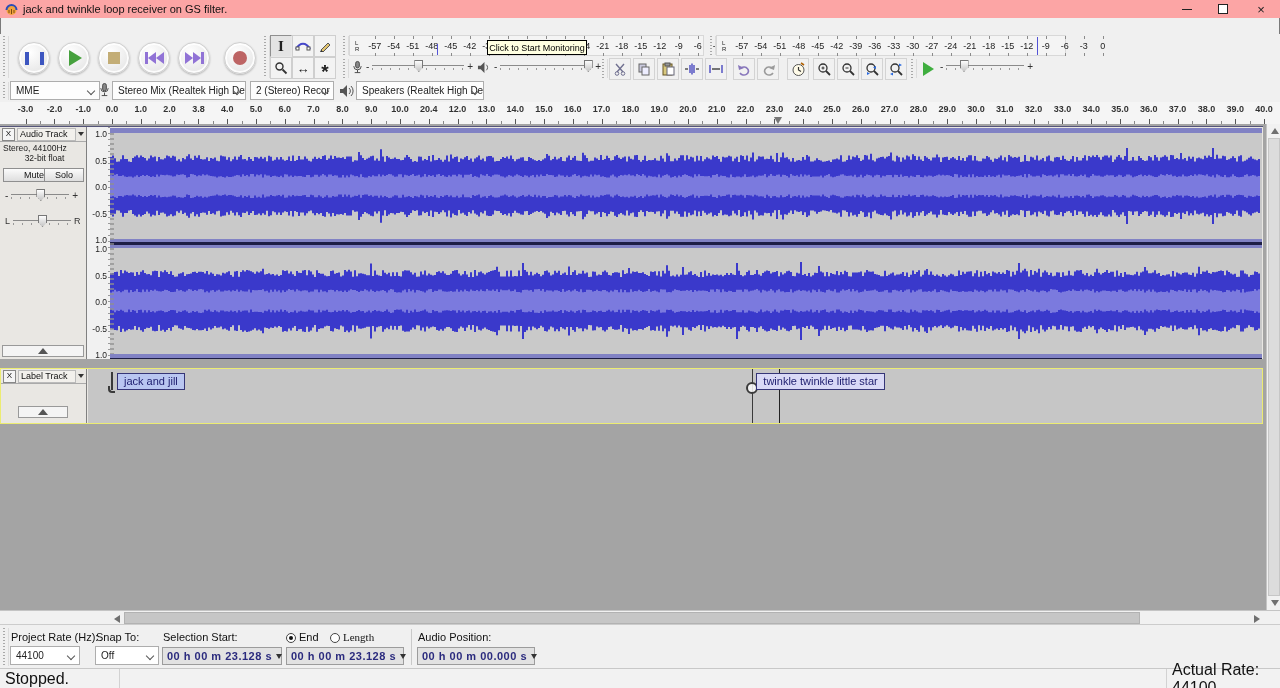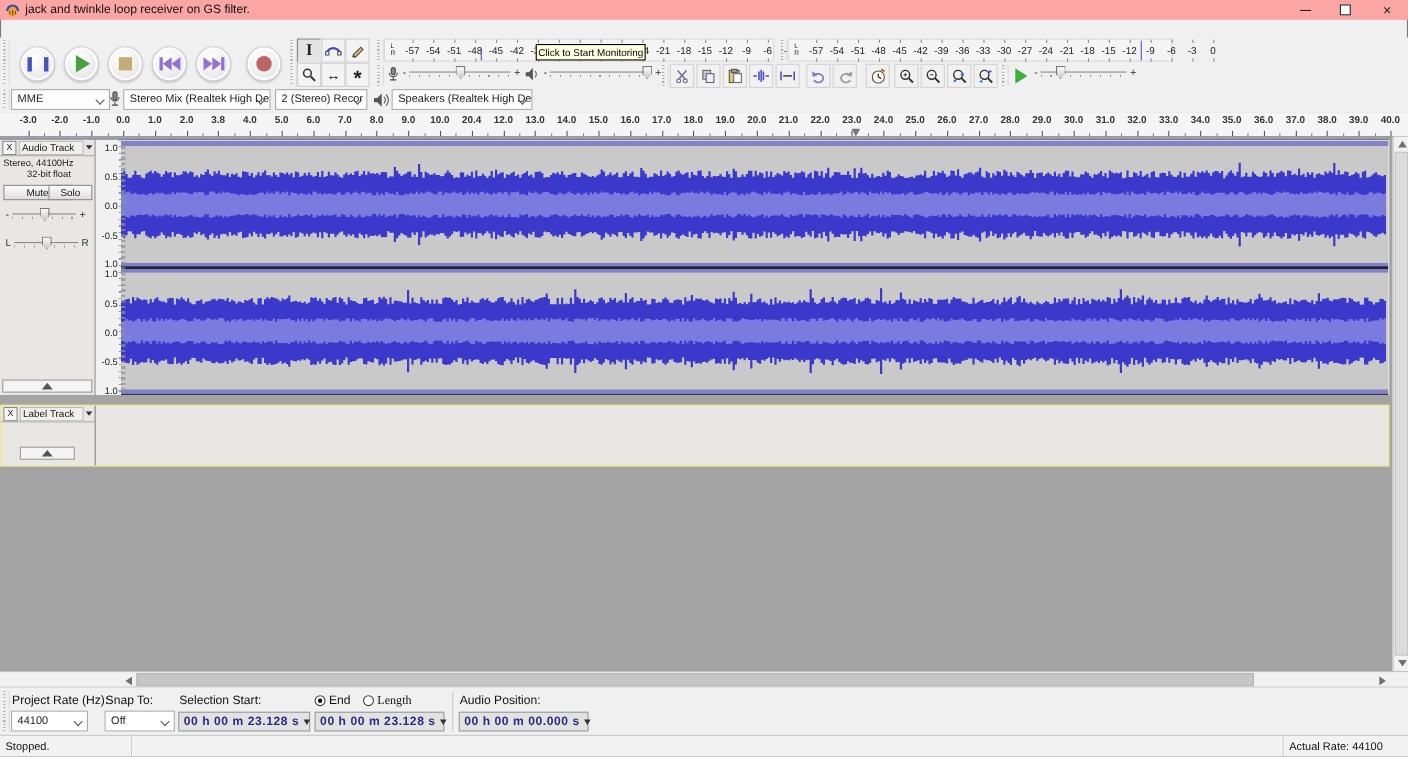--- a/index.html
+++ b/index.html
@@ -108,21 +108,21 @@
   #vthumb{position:absolute;left:1px;top:14px;width:12px;height:458px;background:#dcdcdc;border:1px solid #c6c6c6;box-sizing:border-box;}
   
   #selbar{position:absolute;left:0;top:624px;width:1280px;height:44px;background:#f0f0f0;border-top:1px solid #cccccc;font-size:11px;color:#111;}
   .sel-label{position:absolute;top:6px;}
   .timefield{position:absolute;top:22px;height:18px;background:#e2e2e2;border:1px solid #9c9c9c;box-sizing:border-box;
       display:flex;align-items:center;padding:0 4px;color:var(--accent-navy);font-weight:700;font-size:11px;letter-spacing:.5px;white-space:nowrap;}
   .tf-arrow{width:0;height:0;border-top:5px solid #333;border-left:3px solid transparent;border-right:3px solid transparent;margin-left:4px;}
   .radio{display:inline-block;width:10px;height:10px;border:1px solid #444;border-radius:50%;background:#fff;vertical-align:-2px;margin-right:3px;box-sizing:border-box;}
   .radio.sel:after{content:'';display:block;width:4px;height:4px;background:#111;border-radius:50%;margin:2px;}
   
-  #statusbar{position:absolute;left:0;top:668px;width:1280px;height:20px;background:#f2f2f2;border-top:1px solid #c8c8c8;font-size:10px;color:#111;}
+  #statusbar{position:absolute;left:0;top:668px;width:1280px;height:20px;background:#f2f2f2;border-top:1px solid #c8c8c8;font-size:16px;color:#111;}
   .status-cell{position:absolute;top:0;height:100%;display:flex;align-items:center;padding:0 5px;box-sizing:border-box;}
   svg{display:block;}
 </style>
 </head>
 <body>
 
 <div id="app">
 
   <div id="titlebar">
     <svg id="app-icon" viewBox="0 0 13 13">
@@ -631,20 +631,28 @@
       <div class="tpanel" style="width:86px;">
         <div class="tp-header">
           <div class="xbtn">X</div>
           <div class="tp-title">Label Track</div>
           <div class="tp-arrow"></div>
         </div>
         <div class="collapse-btn" style="left:17px;bottom:5px;width:50px;">
             <div class="up-tri"></div>
           </div>
       </div>
+      <div id="label-content">
+        <div id="label-cursor" style="left: 691.086px;"></div>
+      <div class="label-flag" style="left: 23px;"></div>
+          <div class="track-label selected" style="left: 29px;">jack and jill</div>
+          <div class="label-line" style="left: 664.36px;"></div>
+          <div class="label-circle" style="left: 658.36px;"></div>
+          <div class="track-label" style="left: 668.36px;">twinkle twinkle little star</div>
+        </div>
     </div>
   </div>
 
   <div id="hscroll">
     <div class="sb-arrow" style="left:114px;top:4px;border-right:6px solid #707070;border-top:4px solid transparent;border-bottom:4px solid transparent;"></div>
     <div id="hthumb"></div>
     <div class="sb-arrow" style="left:1254px;top:4px;border-left:6px solid #707070;border-top:4px solid transparent;border-bottom:4px solid transparent;"></div>
   </div>
 
   <div id="vscroll">

